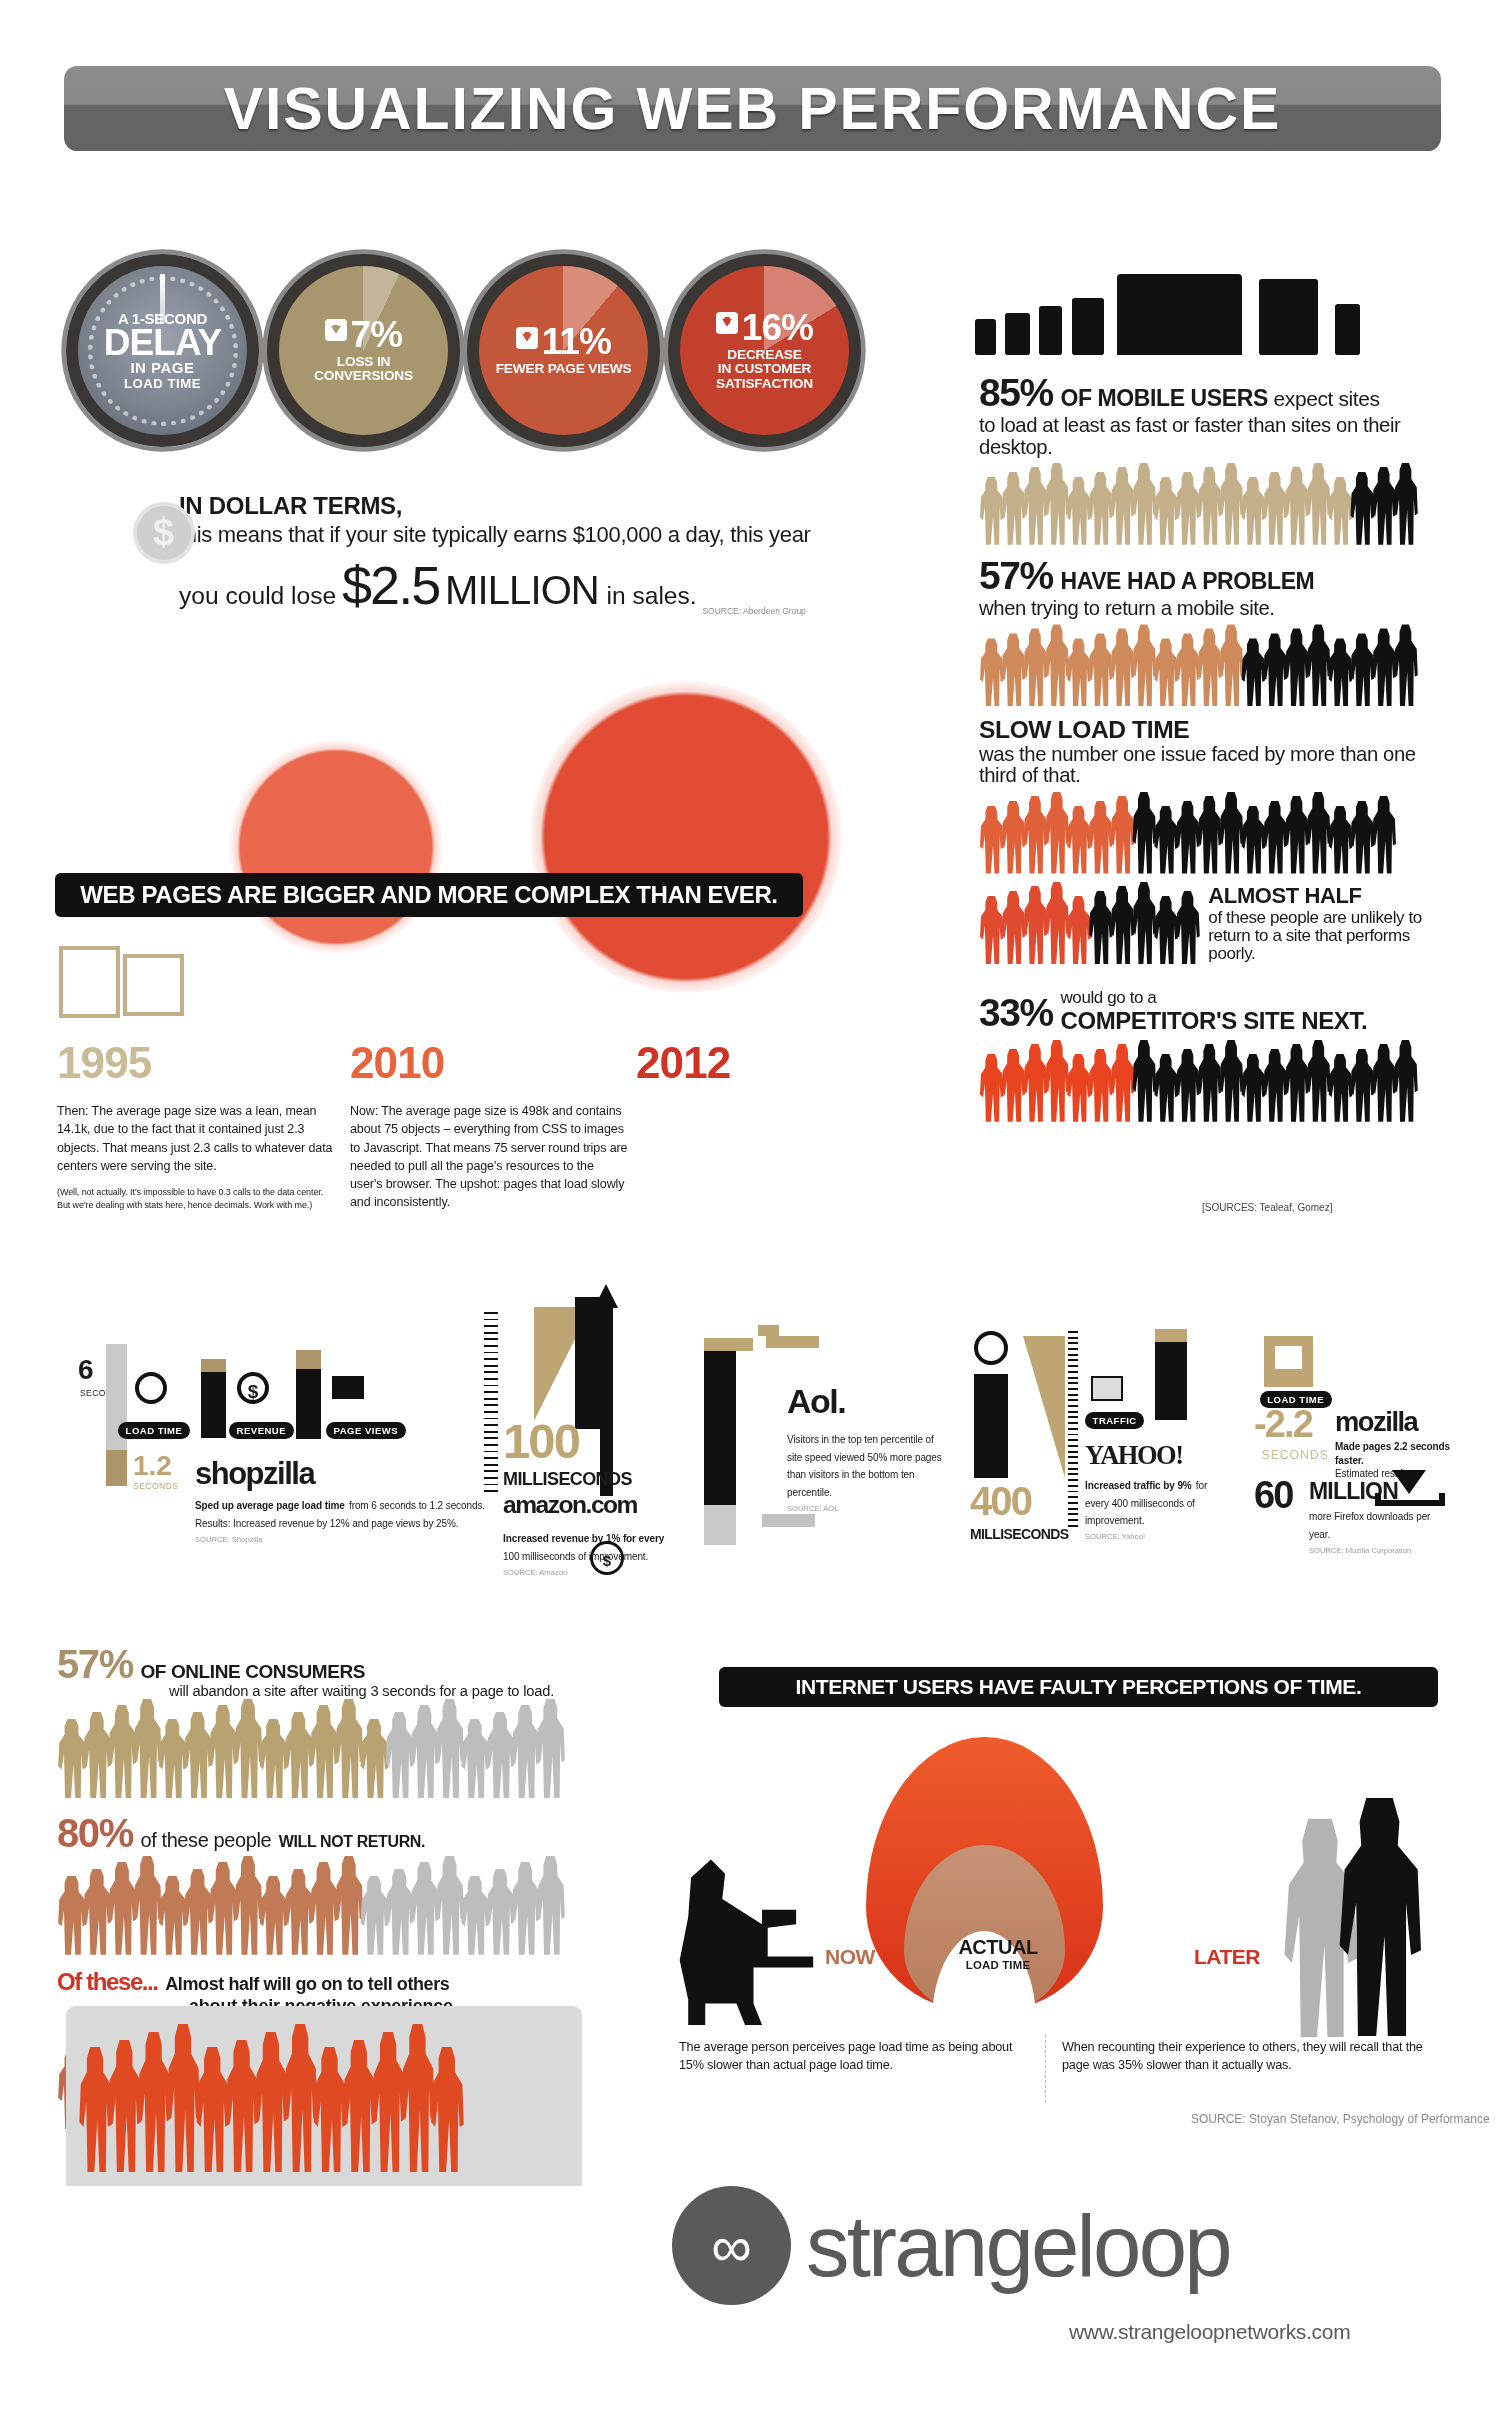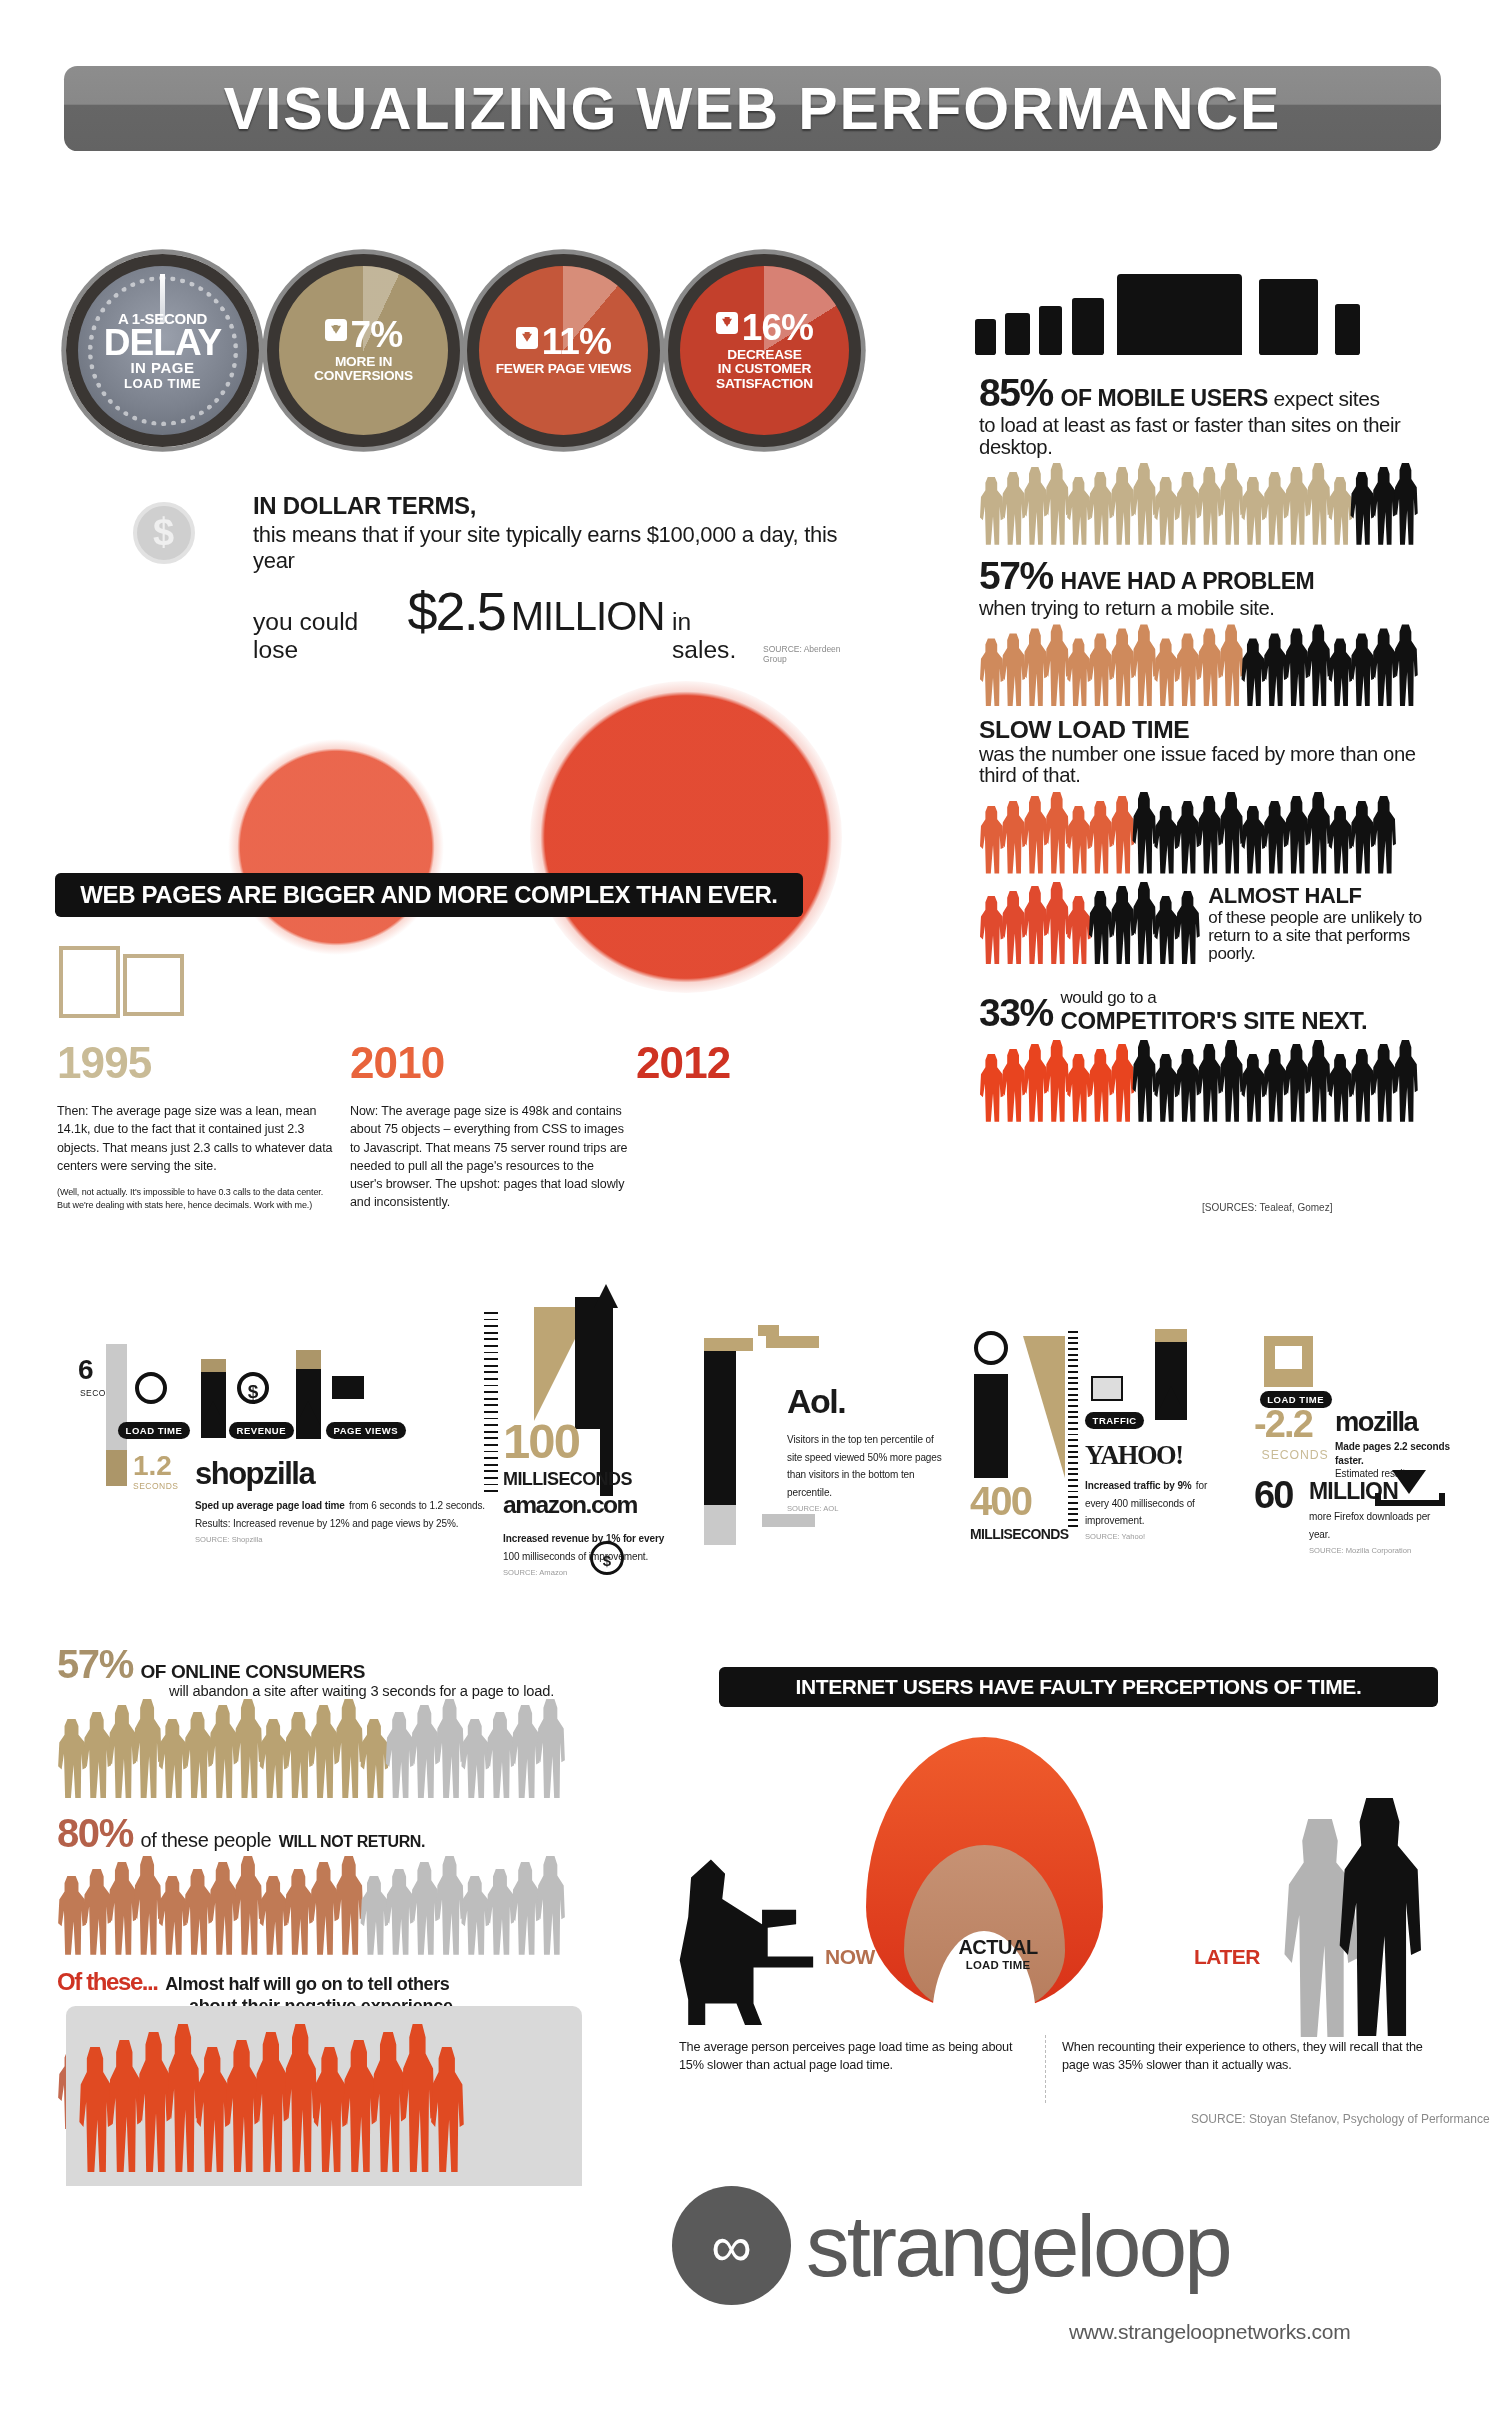--- a/index.html
+++ b/index.html
@@ -61,21 +61,21 @@
   #c4 { left: 602px; background: #c3402c; }
 
   
   #dollar { position: absolute; left: 142px; top: 492px; width: 719px; }
   #coin {
     position: absolute; left: -9.5px; top: 9.5px; width: 62px; height: 62px; border-radius: 50%;
     background: #cfcfcf; border: 4.7px solid #e2e2e2;
     display:flex; align-items:center; justify-content:center;
     font-size: 38px; font-weight: bold; color:#efefef;
   }
-  #dollar .lines { margin-left: 111px; }
+  #dollar .lines { margin-left: 37px; }
   #dt1 { font-size: 24px; font-weight: bold; letter-spacing: -0.3px; }
   #dt2 { font-size: 22px; letter-spacing: -0.3px; margin-top: 1.9px; }
   #dt3 { font-size: 24.6px; margin-top: 5.7px; display:flex; align-items:baseline; }
   #big-money { font-size: 54px; font-weight: normal; letter-spacing: -1.9px; margin: 0 5.7px; }
   #mill { font-size: 40px; letter-spacing: -0.9px; }
   #dsrc { font-size: 8.5px; color: #8a8a8a; margin-left: 5.7px; align-self:flex-end; }
 
   
   #cloud-small { position:absolute; left: 227px; top: 738px; width: 218px; height: 218px; border-radius:50%;
      background: radial-gradient(circle, #e8563a 0%, #e8563a 62%, rgba(232,86,58,.25) 64%, rgba(255,255,255,0) 70%); opacity:.9;}
@@ -189,21 +189,21 @@
       <div style="font-size:13.2px;font-weight:bold;letter-spacing:0.5px">LOAD TIME</div>
     </div>
   </div>
 
   <div class="circ" id="c2">
     <div class="wedge" style="background:conic-gradient(from 0deg, rgba(255,255,255,.30) 0deg 25deg, rgba(0,0,0,0) 25deg 360deg);"></div>
     <div class="inner">
       <div class="pct">
         <span class="arrowbox" style="color:#a8966f"></span><span>7%</span>
       </div>
-      <div class="lbl">MORE IN CONVERSIONS</div>
+      <div class="lbl">LOSS IN CONVERSIONS</div>
     </div>
   </div>
 
   <div class="circ" id="c3">
     <div class="wedge" style="background:conic-gradient(from 0deg, rgba(255,255,255,.32) 0deg 40deg, rgba(0,0,0,0) 40deg 360deg);"></div>
     <div class="inner">
       <div class="pct">
         <span class="arrowbox" style="color:#c4573a"></span><span>11%</span>
       </div>
       <div class="lbl">FEWER PAGE VIEWS</div>

